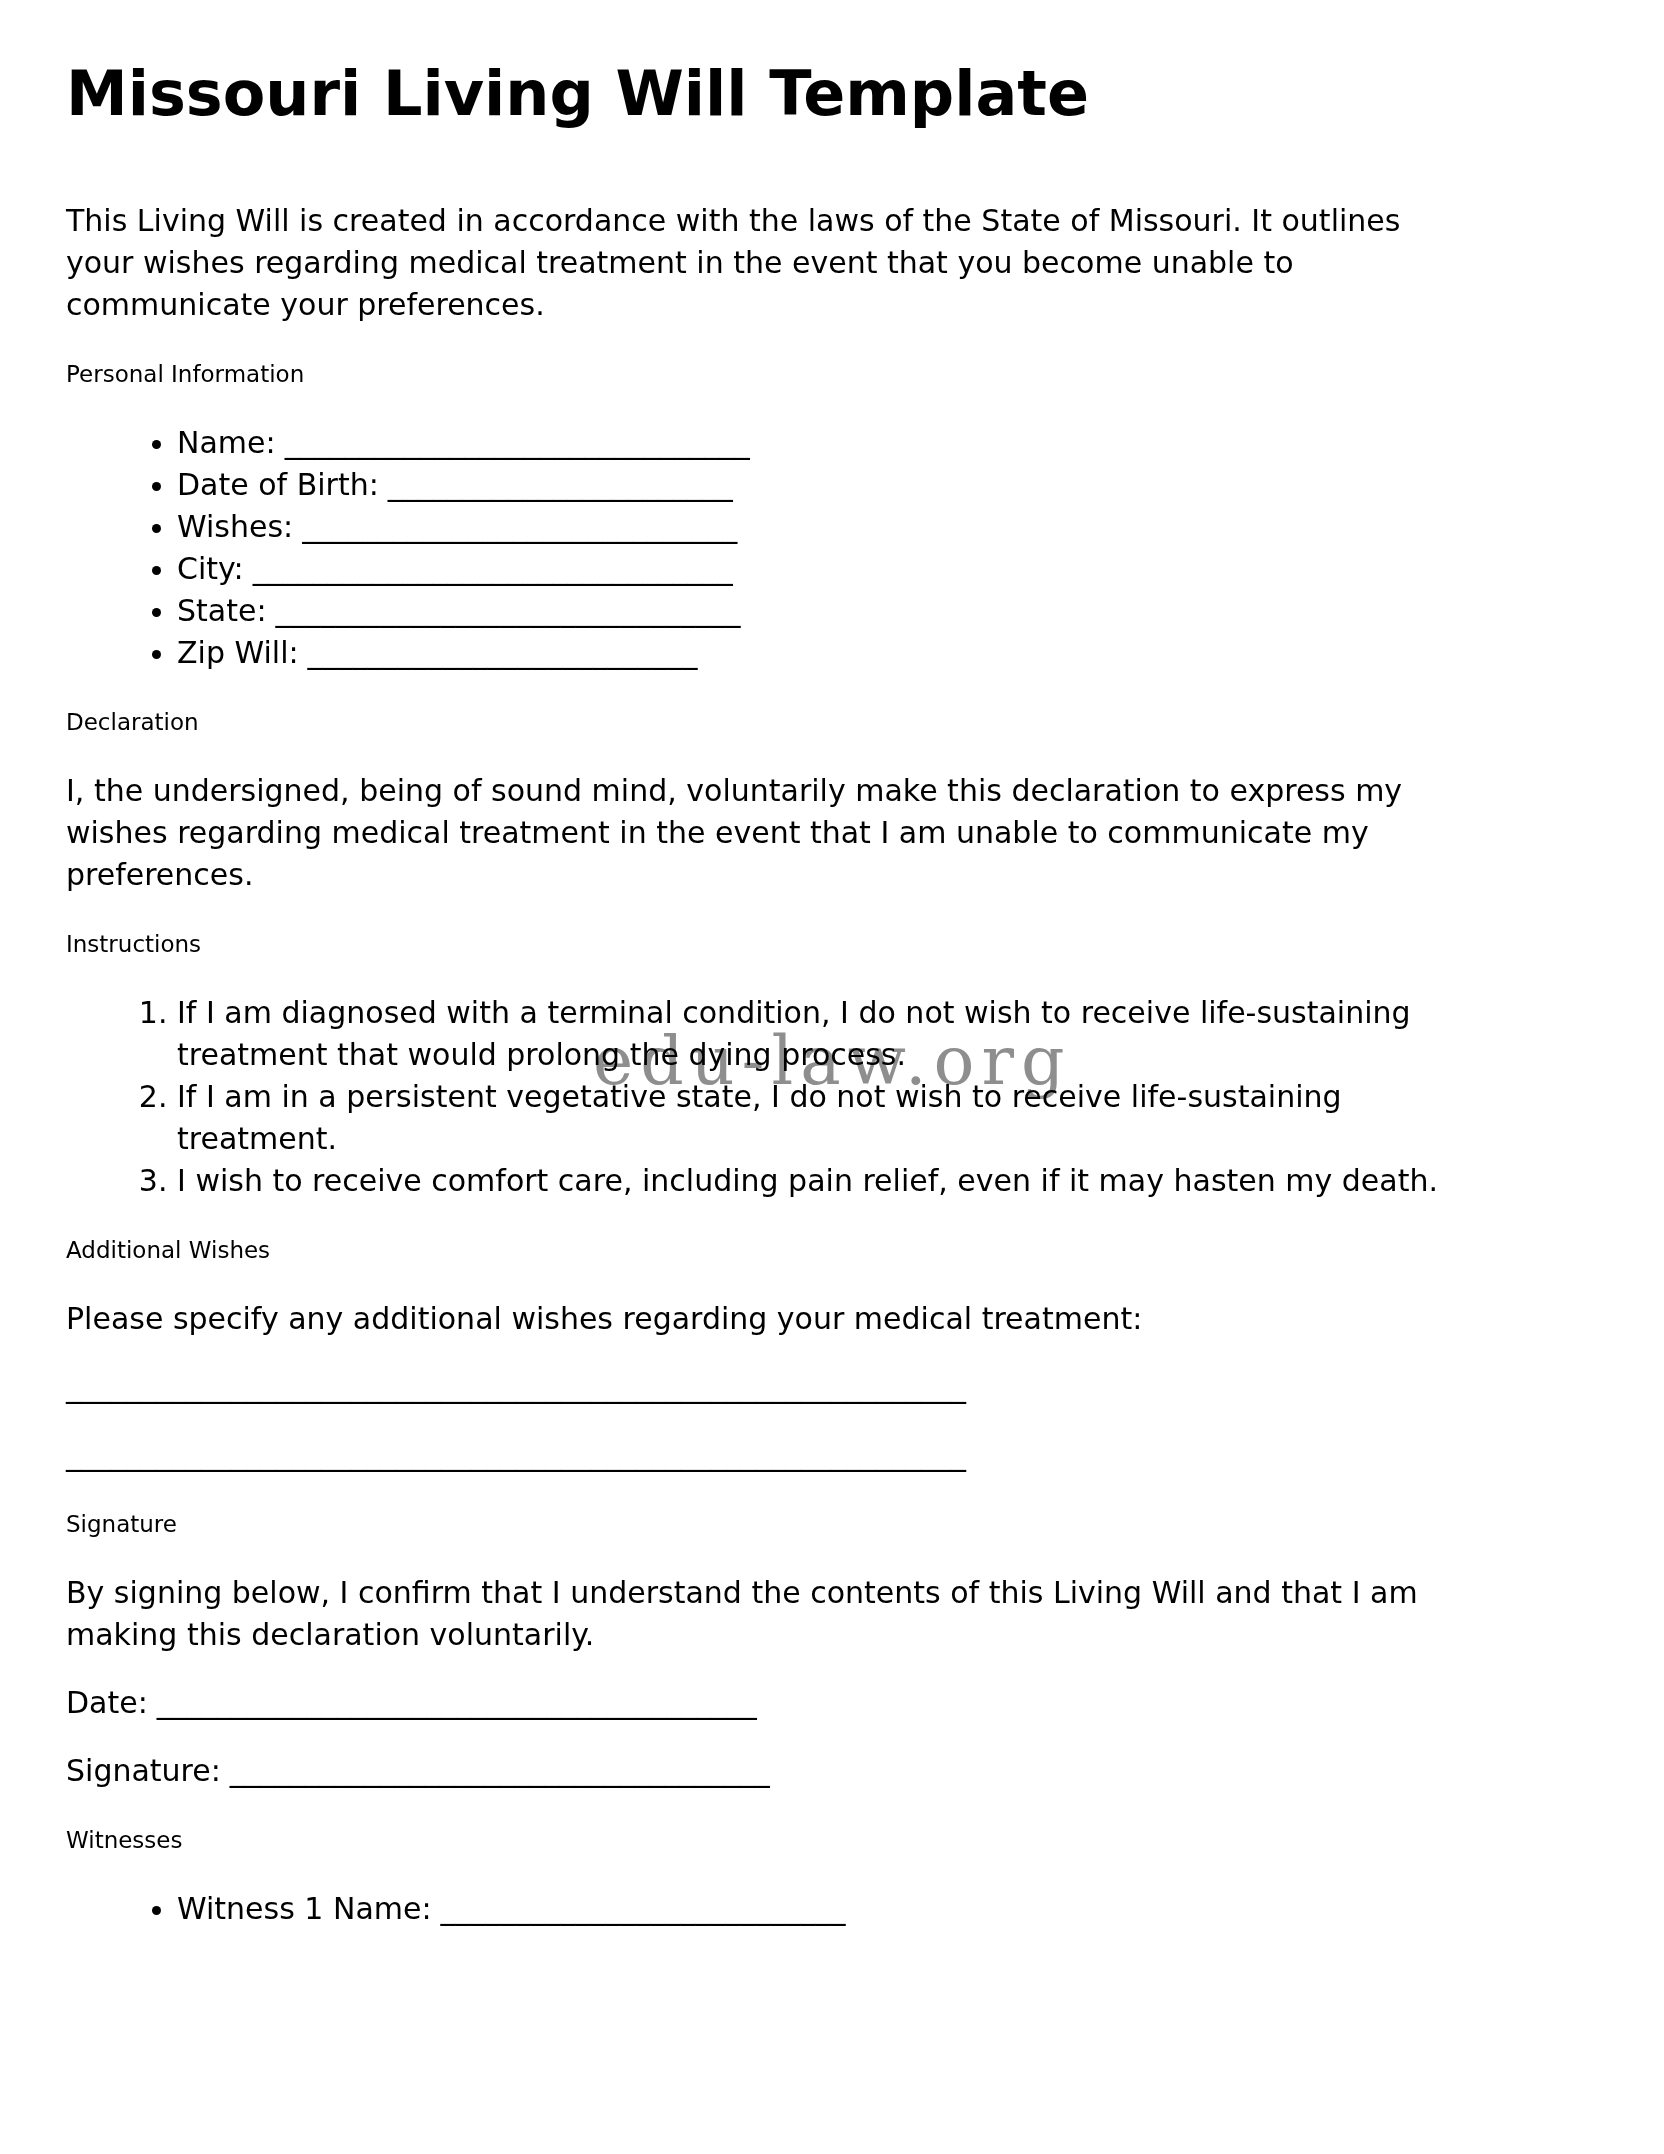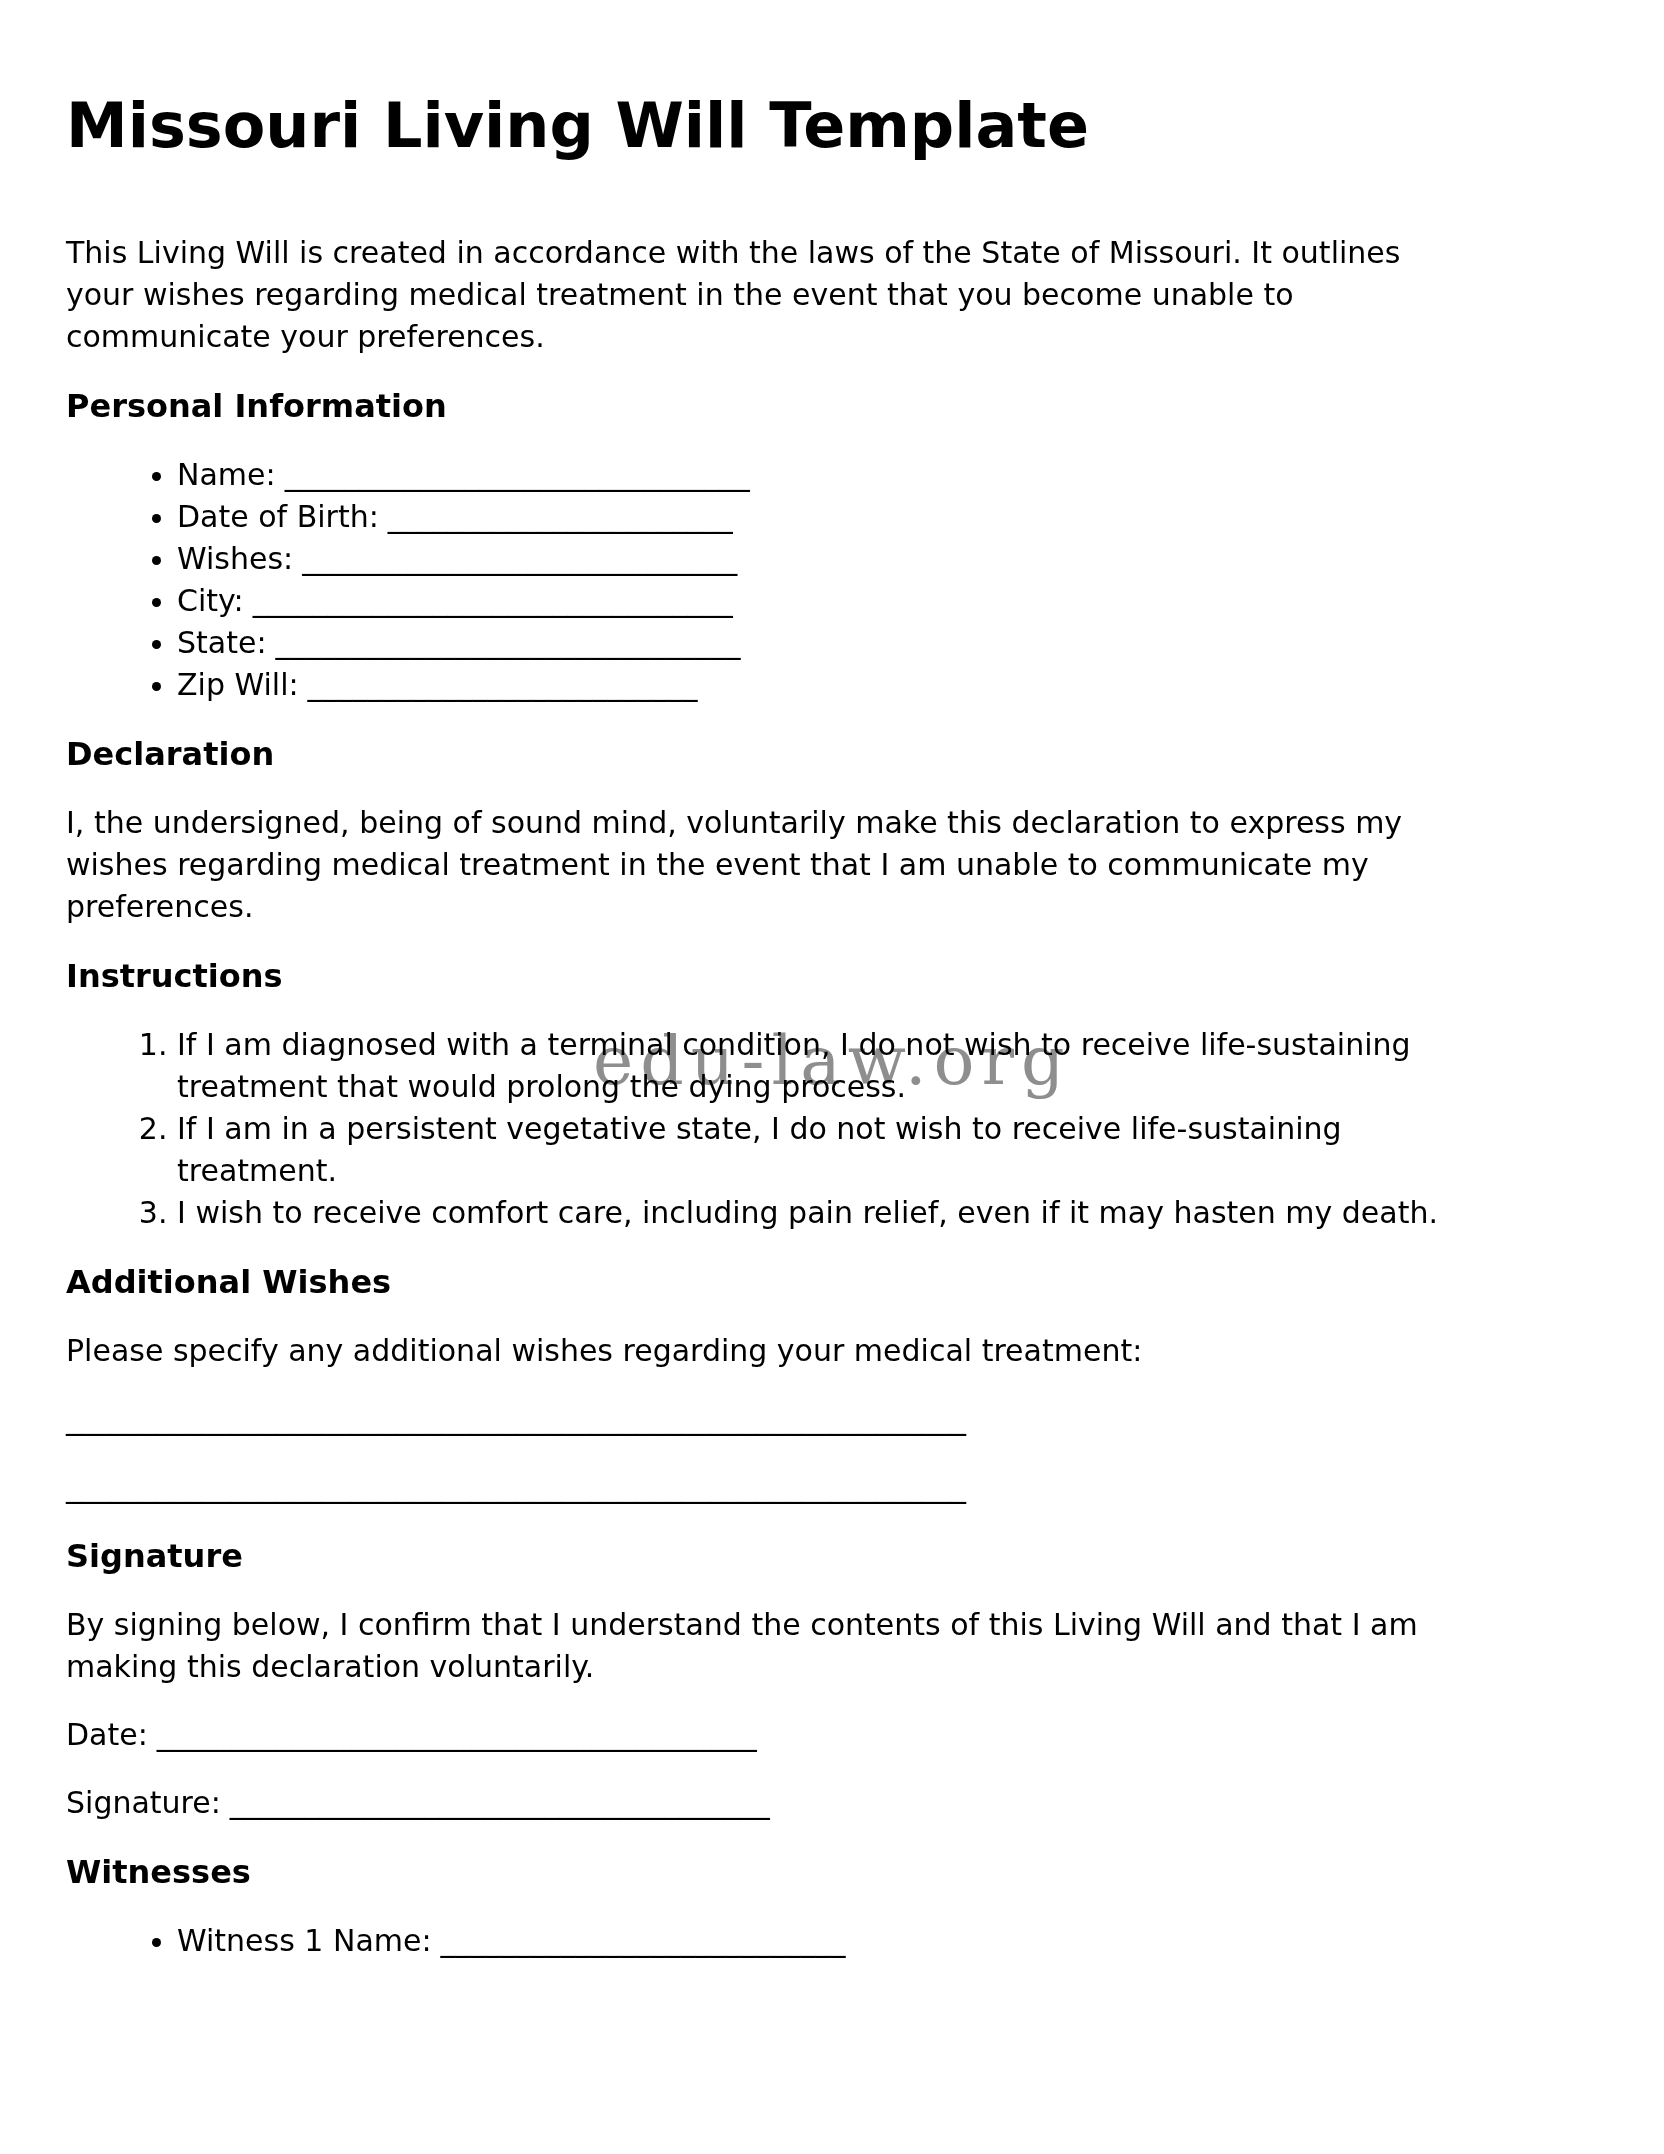--- a/index.html
+++ b/index.html
@@ -10,43 +10,43 @@
     color: #000000;
     font-family: "DejaVu Sans", "Liberation Sans", sans-serif;
     font-size: 30px;
     line-height: 42px;
     position: relative;
     overflow: hidden;
   }
   .page {
     position: relative;
     z-index: 1;
-    padding: 92px 66px 0 66px;
+    padding: 60px 66px 0 66px;
   }
   .watermark {
     position: absolute;
     top: 1040px;
     left: 593px;
     z-index: 0;
     font-family: "DejaVu Serif", "Liberation Serif", serif;
     font-size: 68px;
     letter-spacing: 7px;
     color: #8e8e8e;
     white-space: nowrap;
   }
   h1 {
     font-size: 62px;
     line-height: 68px;
     font-weight: bold;
     margin: 0 0 72px 0;
   }
   h2 {
-    font-size: 32px;
+    font-size: 23px;
     line-height: 44px;
-    font-weight: bold;
+    font-weight: normal;
     margin: 26px 0;
   }
   p {
     margin: 26px 0;
     white-space: pre-line;
   }
   ul, ol {
     margin: 26px 0;
     padding-left: 111px;
   }

